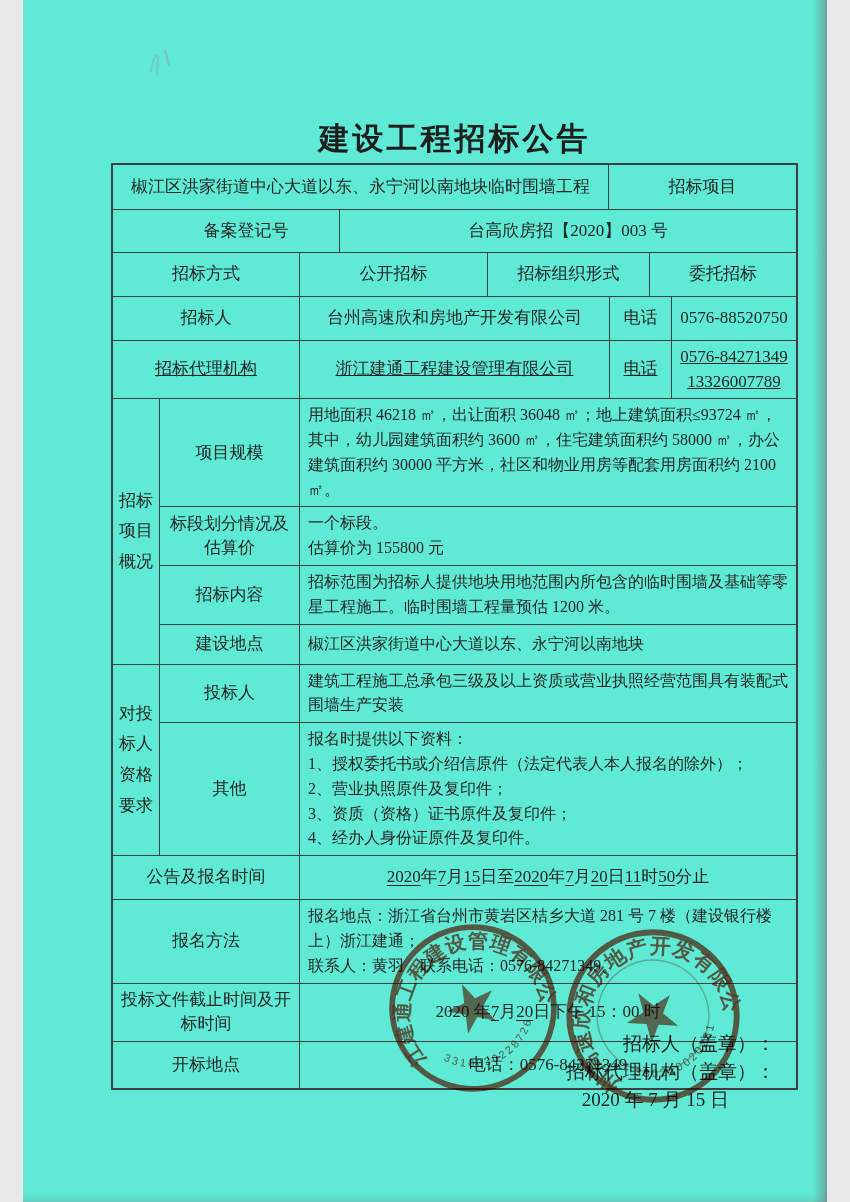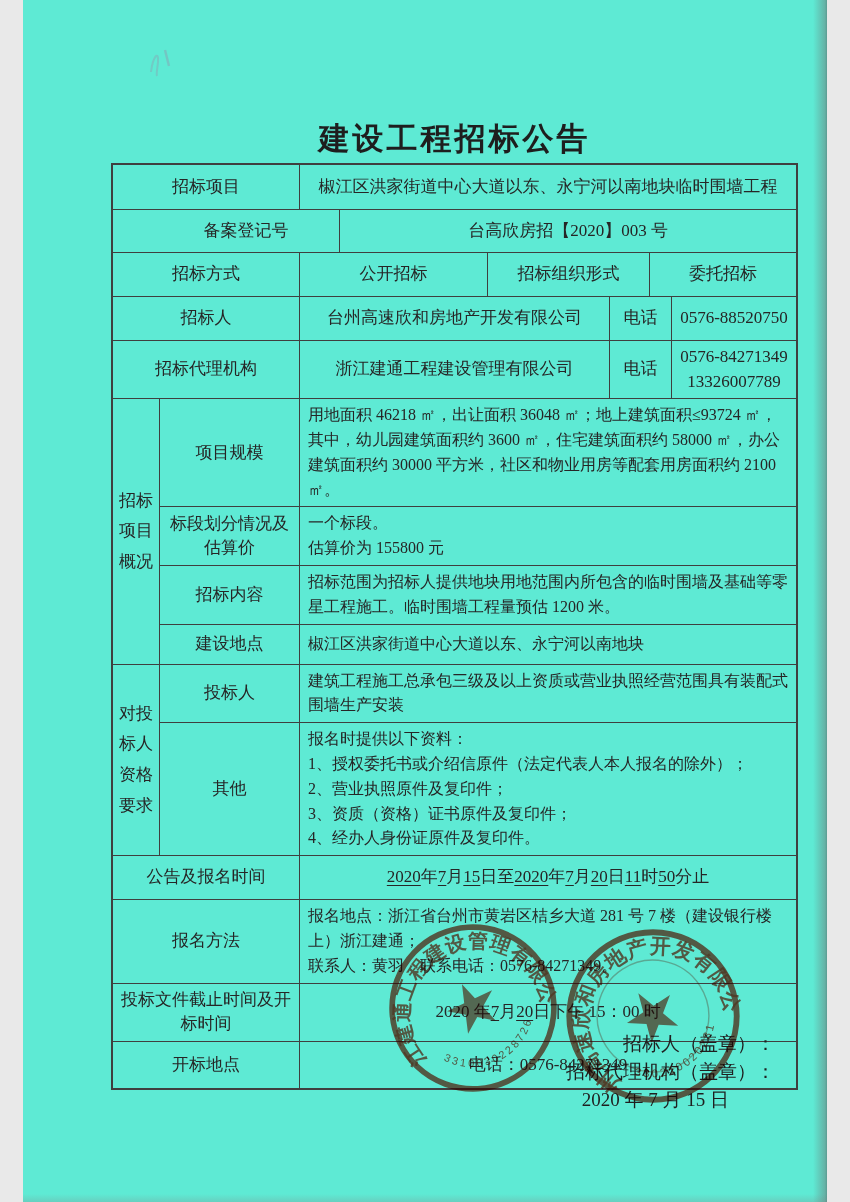--- a/index.html
+++ b/index.html
@@ -74,22 +74,22 @@
   <svg class="scribble" width="42" height="44" viewBox="0 0 42 44">
     <path d="M8 34 C 10 18, 16 12, 15 24 C 14.5 30, 13 36, 14 38" fill="none" stroke="#8e99ad" stroke-width="2" opacity="0.7"></path>
     <path d="M22 12 l4 16" fill="none" stroke="#8e99ad" stroke-width="2.4" opacity="0.8"></path>
   </svg>
 
   <h1 class="title">建设工程招标公告</h1>
 
   <div class="doc-table">
 
     <div class="tr" style="min-height:45px;">
+      <div class="td grow">椒江区洪家街道中心大道以东、永宁河以南地块临时围墙工程</div>
       <div class="td w-label">招标项目</div>
-      <div class="td grow">椒江区洪家街道中心大道以东、永宁河以南地块临时围墙工程</div>
     </div>
 
     <div class="tr" style="min-height:43px;padding-left:40px;">
       <div class="td w-label">备案登记号</div>
       <div class="td grow">台高欣房招【2020】003 号</div>
     </div>
 
     <div class="tr" style="min-height:44px;">
       <div class="td w-label">招标方式</div>
       <div class="td" style="flex:0 0 188px;">公开招标</div>
@@ -97,21 +97,21 @@
       <div class="td grow">委托招标</div>
     </div>
 
     <div class="tr" style="min-height:44px;">
       <div class="td w-label">招标人</div>
       <div class="td" style="flex:0 0 310px;">台州高速欣和房地产开发有限公司</div>
       <div class="td" style="flex:0 0 62px;padding:4px 2px;">电话</div>
       <div class="td grow">0576-88520750</div>
     </div>
 
-    <div class="tr" style="min-height:55px;">
+    <div class="tr" style="min-height:55px;text-decoration:underline;">
       <div class="td w-label">招标代理机构</div>
       <div class="td" style="flex:0 0 310px;">浙江建通工程建设管理有限公司</div>
       <div class="td" style="flex:0 0 62px;padding:4px 2px;">电话</div>
       <div class="td grow">
         <div class="lines">
           <div>0576-84271349</div>
           <div>13326007789</div>
         </div>
       </div>
     </div>

